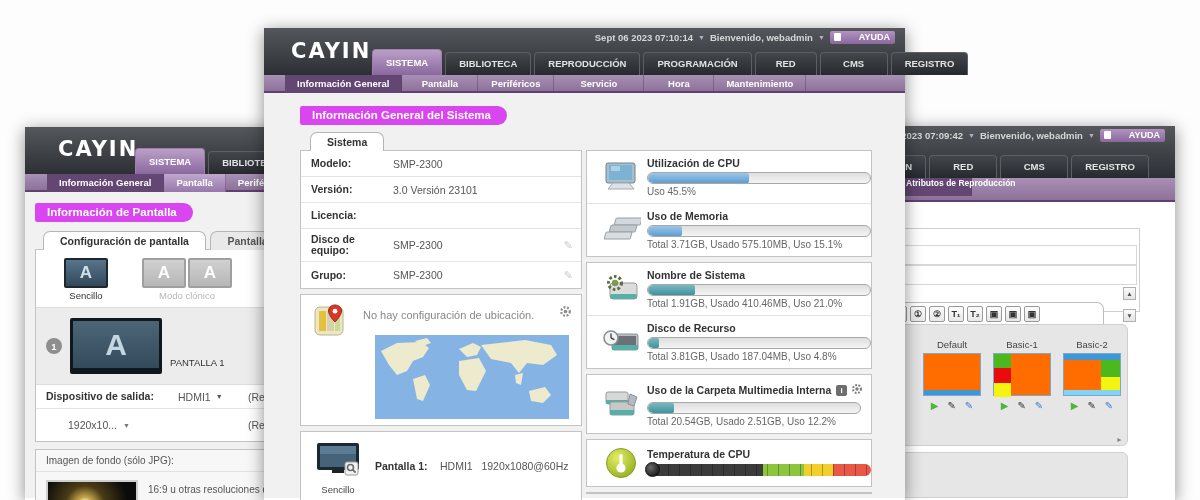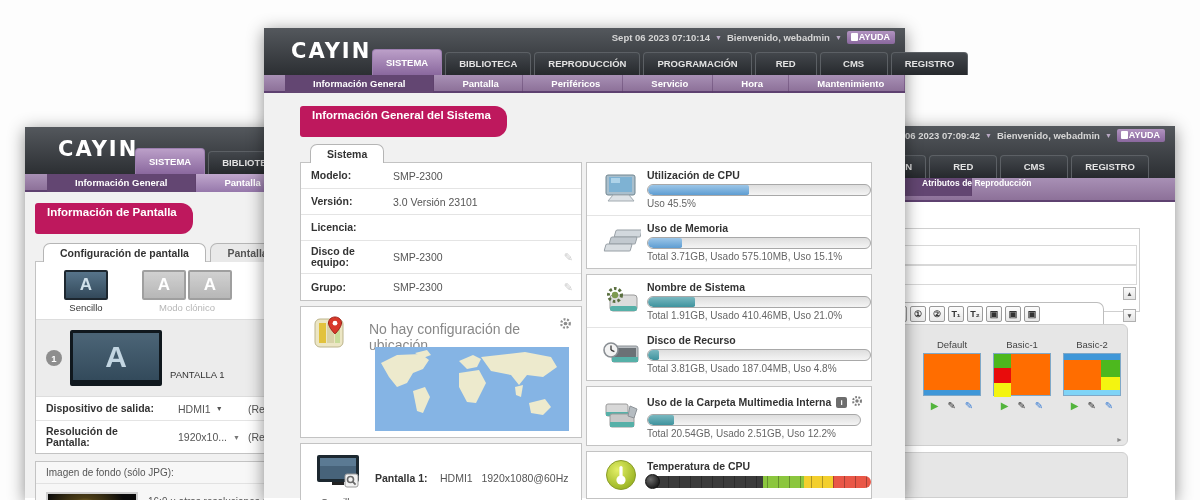--- a/index.html
+++ b/index.html
@@ -6,35 +6,35 @@
   html,body { width:1200px; height:500px; background:#fff; font-family:"Liberation Sans", sans-serif; }
   #stage { position:relative; width:1200px; height:500px; overflow:hidden; background:#fdfdfd; }
 
   .window { position:absolute; background:#fff; box-shadow:0 3px 16px rgba(0,0,0,.45); }
 
   
   .topbar { position:relative; width:100%; background:linear-gradient(#54585d,#2c2f33);text-decoration:underline; }
   .logo { position:absolute; color:#fff; font-weight:bold; letter-spacing:2px; font-size:21px; font-family:"DejaVu Sans",sans-serif; }
   .statusrow { position:absolute; top:3px; right:10px; font-size:9.5px; color:#d6d6d6; font-weight:bold; display:flex; align-items:center; gap:5px; white-space:nowrap; }
   .caret { font-size:7px; color:#b9a9c4; }
-  .help-badge { background:linear-gradient(#b193c0,#8a689e); color:#fff; border-radius:2px; padding:1px 5px 2px 4px; font-size:9px; font-weight:bold; display:flex; align-items:center; gap:1px; }
+  .help-badge { background:linear-gradient(#b193c0,#8a689e); color:#fff; border-radius:2px; padding:1px 5px 2px 4px; font-size:9px; font-weight:bold; display:flex; align-items:center; gap:18px; }
   .help-badge .book { display:inline-block; width:7px; height:8px; background:#fff; border-radius:1px; }
   .tabrow { position:absolute; bottom:0; display:flex; align-items:flex-end; }
   .tab { height:23px; line-height:21px; padding:0 13px; margin-right:3px; font-size:9.5px; font-weight:bold; color:#e3e3e3; background:linear-gradient(#43474c,#26292d); border:1px solid #5c6065; border-bottom:none; border-radius:4px 4px 0 0; white-space:nowrap; }
   .tab.active { height:26px; line-height:26px; background:linear-gradient(#bb9fc8,#8a689e); border-color:#9d7fb0; color:#fff; }
 
   
   .subbar { width:100%; height:18px; background:linear-gradient(#a890b5,#8d7199); border-bottom:2px solid #5e4170; display:flex; }
-  .subtab { height:18px; line-height:18px; padding:0 28px; font-size:9.5px; font-weight:bold; color:#fff; border-right:1px solid rgba(90,60,105,.45); white-space:nowrap; }
+  .subtab { height:18px; line-height:18px; padding:0 12px; font-size:9.5px; font-weight:bold; color:#fff; border-right:1px solid rgba(90,60,105,.45); white-space:nowrap; }
   .subtab.dark { background:#634672; }
   .subtab.lit { background:linear-gradient(#c0a7cd,#9678ab); }
   .subtab.two-line { line-height:9px; padding-top:1px; font-size:8.5px; }
 
   .content { position:relative; background:#f1f1f1; }
-  .pill { display:inline-block; background:#be185d; color:#fff; font-size:11.5px; font-weight:bold; padding:3px 16px 16px 12px; border-radius:3px 12px 12px 3px; }
+  .pill { display:inline-block; background:#d946ef; color:#fff; font-size:11.5px; font-weight:bold; padding:3px 16px 4px 12px; border-radius:3px 12px 12px 3px; }
   .sheet-tab { display:inline-block; background:#fff; border:1px solid #b5b5b5; border-bottom:none; border-radius:7px 7px 0 0; font-size:10.5px; font-weight:bold; color:#333; padding:3px 16px; position:relative; top:1px; }
   .sheet-tab.off { background:#e9e9e9; color:#555; }
   .panel { background:#fff; border:1px solid #c3c3c3; }
 
   
   .frow { display:flex; align-items:center; border-bottom:1px solid #e4e4e4; padding:5px 10px; min-height:26px; position:relative; }
   .frow:last-child { border-bottom:none; }
   .flabel { font-size:10.5px; font-weight:bold; color:#333; width:82px; flex:none; line-height:11px; }
   .fvalue { font-size:10.5px; color:#555; }
   .pencil { position:absolute; right:8px; color:#ccc; font-size:11px; }
@@ -131,21 +131,20 @@
           <span style="font-size:9.5px; color:#333; align-self:flex-end; margin-bottom:6px;">PANTALLA 1</span>
         </div>
 
         <div class="frow" style="min-height:24px;">
           <span class="flabel" style="width:132px;">Dispositivo de salida:</span>
           <span class="fvalue">HDMI1</span>
           <span class="caret" style="color:#555; margin-left:5px;">▼</span>
           <span class="fvalue" style="position:absolute; left:212px;">(Real: H</span>
         </div>
         <div class="frow" style="min-height:32px;">
-          <span class="flabel" style="width:110px;">Resolución de Pantalla:</span>
           <span class="fvalue" style="margin-left:22px;">1920x10...</span>
           <span class="caret" style="color:#777; margin-left:6px;">▼</span>
           <span class="fvalue" style="position:absolute; left:212px;">(Real: 1</span>
         </div>
       </div>
       
       <div class="panel" style="width:520px; margin-top:7px; background:#f7f7f7;">
         <div style="font-size:10px; color:#555; padding:5px 10px; border-bottom:1px solid #e2e2e2;">Imagen de fondo (sólo JPG):</div>
         <div style="display:flex; gap:10px; padding:8px 10px;">
           <div style="width:92px; height:52px; border:2px solid #cfcfcf; background:radial-gradient(circle at 42% 48%, #fff8d8 0 7%, #caa94e 13%, #4a3c16 34%, #0b0b0b 75%);"></div>
@@ -267,21 +266,21 @@
         <div class="tab" style="min-width:62px; text-align:center;">RED</div>
         <div class="tab" style="min-width:68px; text-align:center;">CMS</div>
         <div class="tab" style="min-width:70px; text-align:center;">REGISTRO</div>
       </div>
     </div>
     <div class="subbar">
       <div class="subtab dark" style="margin-left:21px;">Información General</div>
       <div class="subtab" style="min-width:76px; text-align:center;">Pantalla</div>
       <div class="subtab" style="min-width:76px; text-align:center;">Periféricos</div>
       <div class="subtab" style="min-width:90px; text-align:center;">Servicio</div>
-      <div class="subtab" style="min-width:70px; text-align:left;">Hora</div>
+      <div class="subtab" style="min-width:70px; text-align:center;">Hora</div>
       <div class="subtab" style="min-width:86px; text-align:center;">Mantenimiento</div>
     </div>
     <div class="content" style="height:405px; padding:12px 0 0 36px;">
       <div class="pill">Información General del Sistema</div>
       <div style="margin:6px 0 0 10px;">
         <div class="sheet-tab">Sistema</div>
       </div>
       <div style="display:flex; gap:4px;">
 
         <div style="width:282px; display:flex; flex-direction:column; gap:5px;">
@@ -314,21 +313,21 @@
             <span style="position:absolute; left:12px; top:8px;">
               <svg width="34" height="34" viewBox="0 0 34 34">
                   <rect x="2" y="4" width="28" height="28" rx="5" fill="#ece6c4" stroke="#bcb48c"></rect>
                   <rect x="6" y="8" width="7" height="20" fill="#e2c23c"></rect>
                   <rect x="14" y="8" width="7" height="20" fill="#d8d2a8"></rect>
                   <rect x="22" y="8" width="5" height="20" fill="#c8dc9a"></rect>
                   <path d="M22 2c-4 0-6.5 2.8-6.5 6 0 4.5 6.5 11 6.5 11s6.5-6.5 6.5-11c0-3.2-2.5-6-6.5-6z" fill="#d8382a" stroke="#9c2018"></path>
                   <circle cx="22" cy="8.2" r="2.4" fill="#fff"></circle>
                 </svg>
             </span>
-            <span style="position:absolute; left:68px; top:14px; font-size:14px; color:#888;">No hay configuración de ubicación.</span>
+            <span style="position:absolute; left:62px; top:14px; font-size:11px; color:#888;">No hay configuración de ubicación.</span>
             <span style="position:absolute; right:9px; top:9px;">
               <svg width="13" height="13" viewBox="0 0 14 14">
                   <circle cx="7" cy="7" r="4.6" fill="none" stroke="#8d8d8d" stroke-width="2.4" stroke-dasharray="2.1 1.7"></circle>
                   <circle cx="7" cy="7" r="2" fill="#8d8d8d"></circle>
                 </svg>
             </span>
             <span style="position:absolute; left:74px; top:40px;">
               <svg width="194" height="84" viewBox="0 0 194 84">
                 <rect width="194" height="84" fill="#85b4e4"></rect>
                 <path d="M6 16 L22 8 L46 7 L54 13 L48 22 L38 26 L32 36 L22 40 L14 30 Z" fill="#edeacd"></path>

